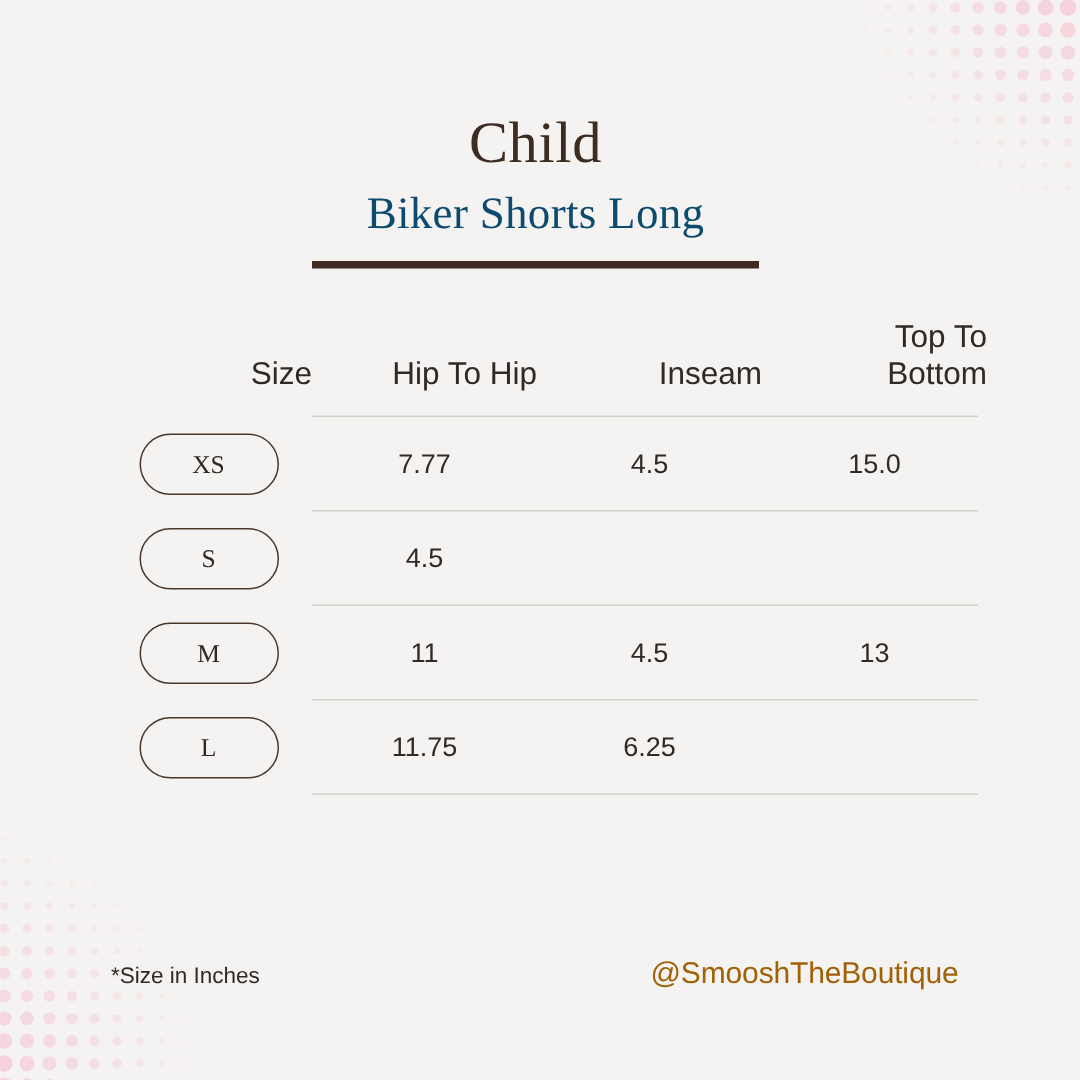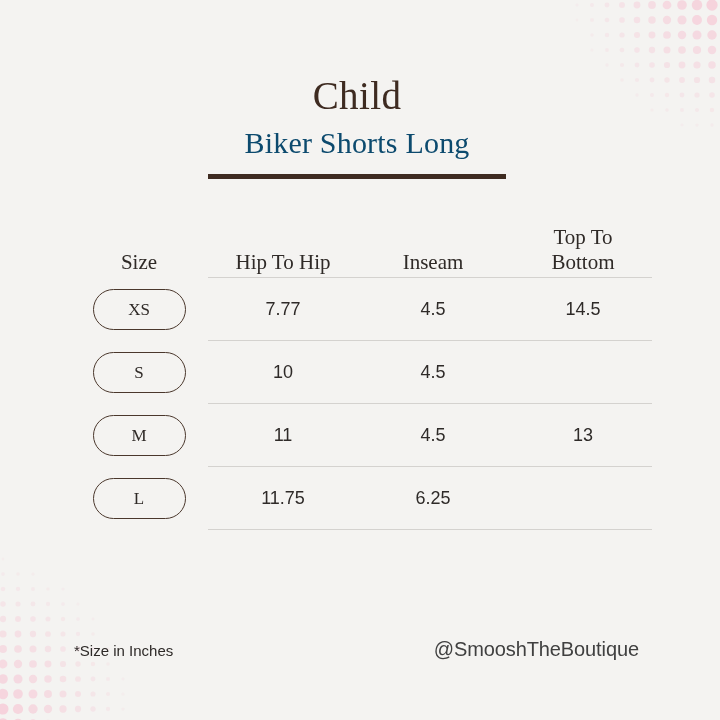--- a/index.html
+++ b/index.html
@@ -76,26 +76,26 @@
 
   .row {
     display: flex;
     align-items: center;
     position: relative;
   }
 
   
   .head-row { height: 72px; align-items: flex-end; }
   .head-cell {
-    font-family: Liberation Serif, serif;
+    font-family: Liberation Sans, sans-serif;
     font-size: 21px;
     color: #2f2a27;
-    text-align: center;
+    text-align: right;
     line-height: 1.16;
-    padding-bottom: 4px;
+    padding-bottom: 16px;
   }
   .col-size   { width: 138px; }
   .col-a      { width: 150px; }
   .col-b      { width: 150px; }
   .col-c      { width: 150px; }
 
   
   .body-row { height: 63px; }
 
   .pill-cell {
@@ -152,21 +152,21 @@
     font-family: "Liberation Sans", sans-serif;
     font-size: 15px;
     color: #2e2a28;
   }
   .handle {
     position: absolute;
     right: 70px;
     top: 0;
     font-family: "Liberation Sans", sans-serif;
     font-size: 20px;
-    color: #404040;
+    color: #a16207;
     letter-spacing: -0.1px;
   }
 </style>
 </head>
 <body>
 
 <div class="halftone" id="halftone-top-right">
   <svg width="180" height="170" viewBox="0 0 180 170" aria-hidden="true">
     <g id="dots-tr" fill="#f6c9d6">
         <circle cx="23" cy="8" r="1.55" opacity="0.158"></circle>
@@ -379,29 +379,28 @@
       </div>
       <div class="sep sep-head"></div>
     </div>
 
     <div class="row body-row">
       <div class="pill-cell">
         <div class="pill">XS</div>
       </div>
       <div class="val">7.77</div>
       <div class="val">4.5</div>
-      <div class="val">14.5</div>
+      <div class="val">15.0</div>
       <div class="sep sep-body"></div>
     </div>
 
     <div class="row body-row">
       <div class="pill-cell">
         <div class="pill">S</div>
       </div>
-      <div class="val">10</div>
       <div class="val">4.5</div>
       <div class="sep sep-body"></div>
     </div>
 
     <div class="row body-row">
       <div class="pill-cell">
         <div class="pill">M</div>
       </div>
       <div class="val">11</div>
       <div class="val">4.5</div>

